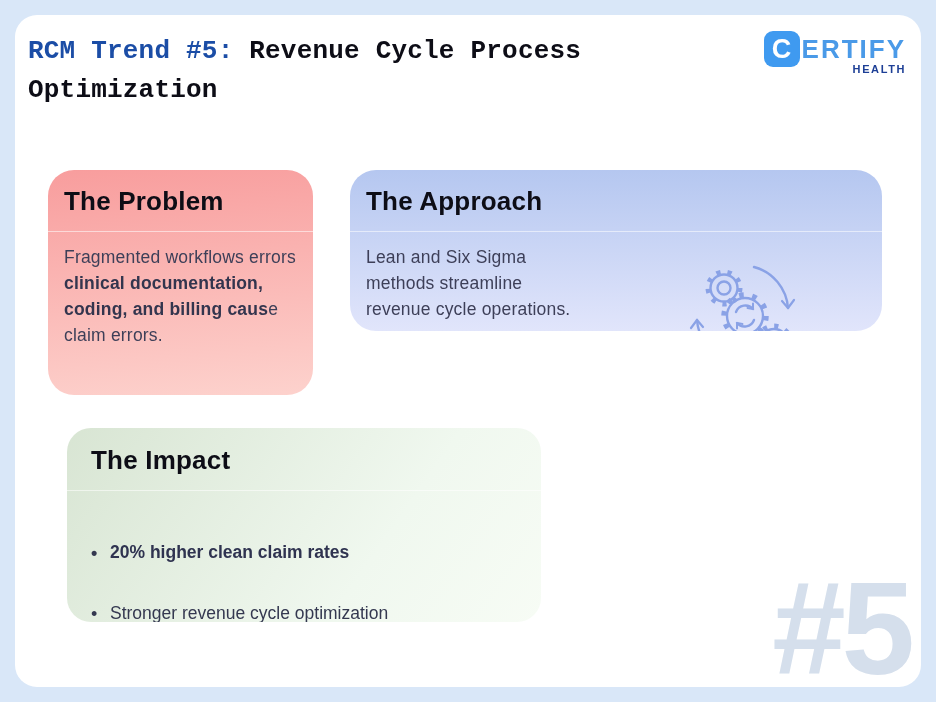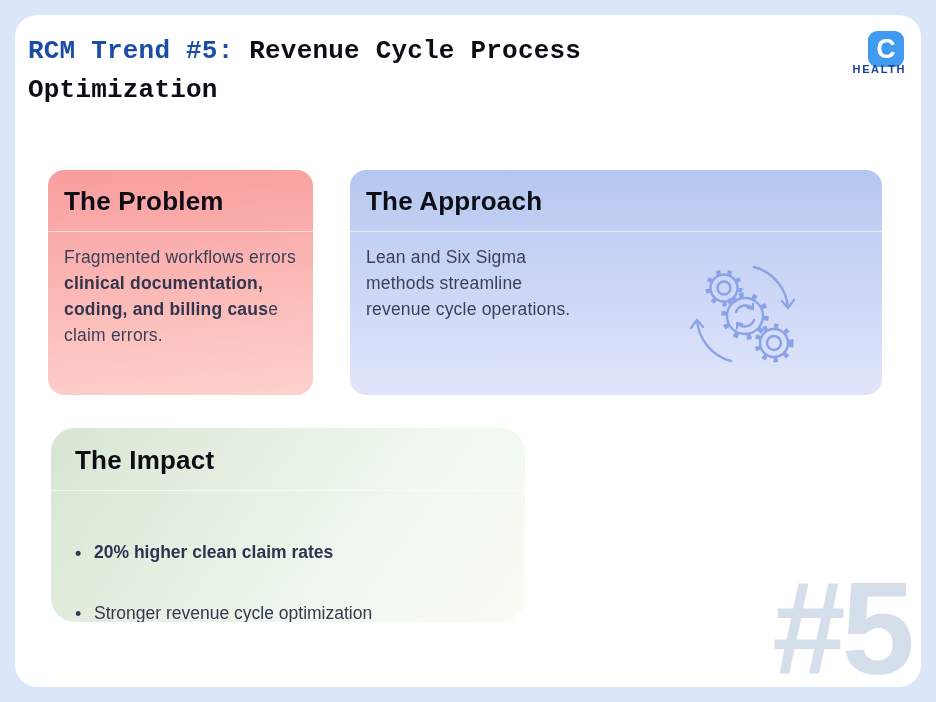--- a/index.html
+++ b/index.html
@@ -59,35 +59,35 @@
     color: #1d3f96;
     font-size: 11px;
     font-weight: bold;
     letter-spacing: 1.6px;
     margin-top: -4px;
     margin-right: 0;
   }
   
   .card {
     position: absolute;
-    border-radius: 16px;
+    border-radius: 26px;
     overflow: hidden;
   }
   .card-problem {
     left: 33px; top: 155px;
     width: 265px; height: 225px;
     background: linear-gradient(175deg, #f89d9d 0%, #fdd2cd 100%);
   }
   .card-approach {
     left: 335px; top: 155px;
-    width: 532px; height: 225px;
+    width: 532px; height: 161px;
     background: linear-gradient(180deg, #b5c7f0 0%, #e1e5fb 100%);
   }
   .card-impact {
-    left: 36px; top: 413px;
+    left: 52px; top: 413px;
     width: 474px; height: 194px;
     border-radius: 24px;
     background: linear-gradient(125deg, #d8e5d3 0%, #f0f8ef 65%, #f7fcf5 100%);
   }
   .card-head {
     font-size: 26px;
     font-weight: bold;
     color: #0d0d16;
     letter-spacing: 0.2px;
     padding: 16px 16px 14px 16px;
@@ -149,20 +149,21 @@
 
 <div class="page">
 
   <div class="header-title">
     <span class="title-accent">RCM Trend #5:</span><span> Revenue Cycle Process Optimization</span>
   </div>
 
   <div class="logo">
     <div class="logo-row">
       <div class="logo-tile">C</div>
+      <div class="logo-word">ERTIFY</div>
     </div>
     <div class="logo-sub">HEALTH</div>
   </div>
 
   <div class="card card-problem">
     <div class="card-head">The Problem</div>
     <div class="card-divider"></div>
     <div class="card-body">
       <span>Fragmented workflows errors </span><b>clinical documentation, coding, and billing caus</b><span>e claim errors.</span>
     </div>

